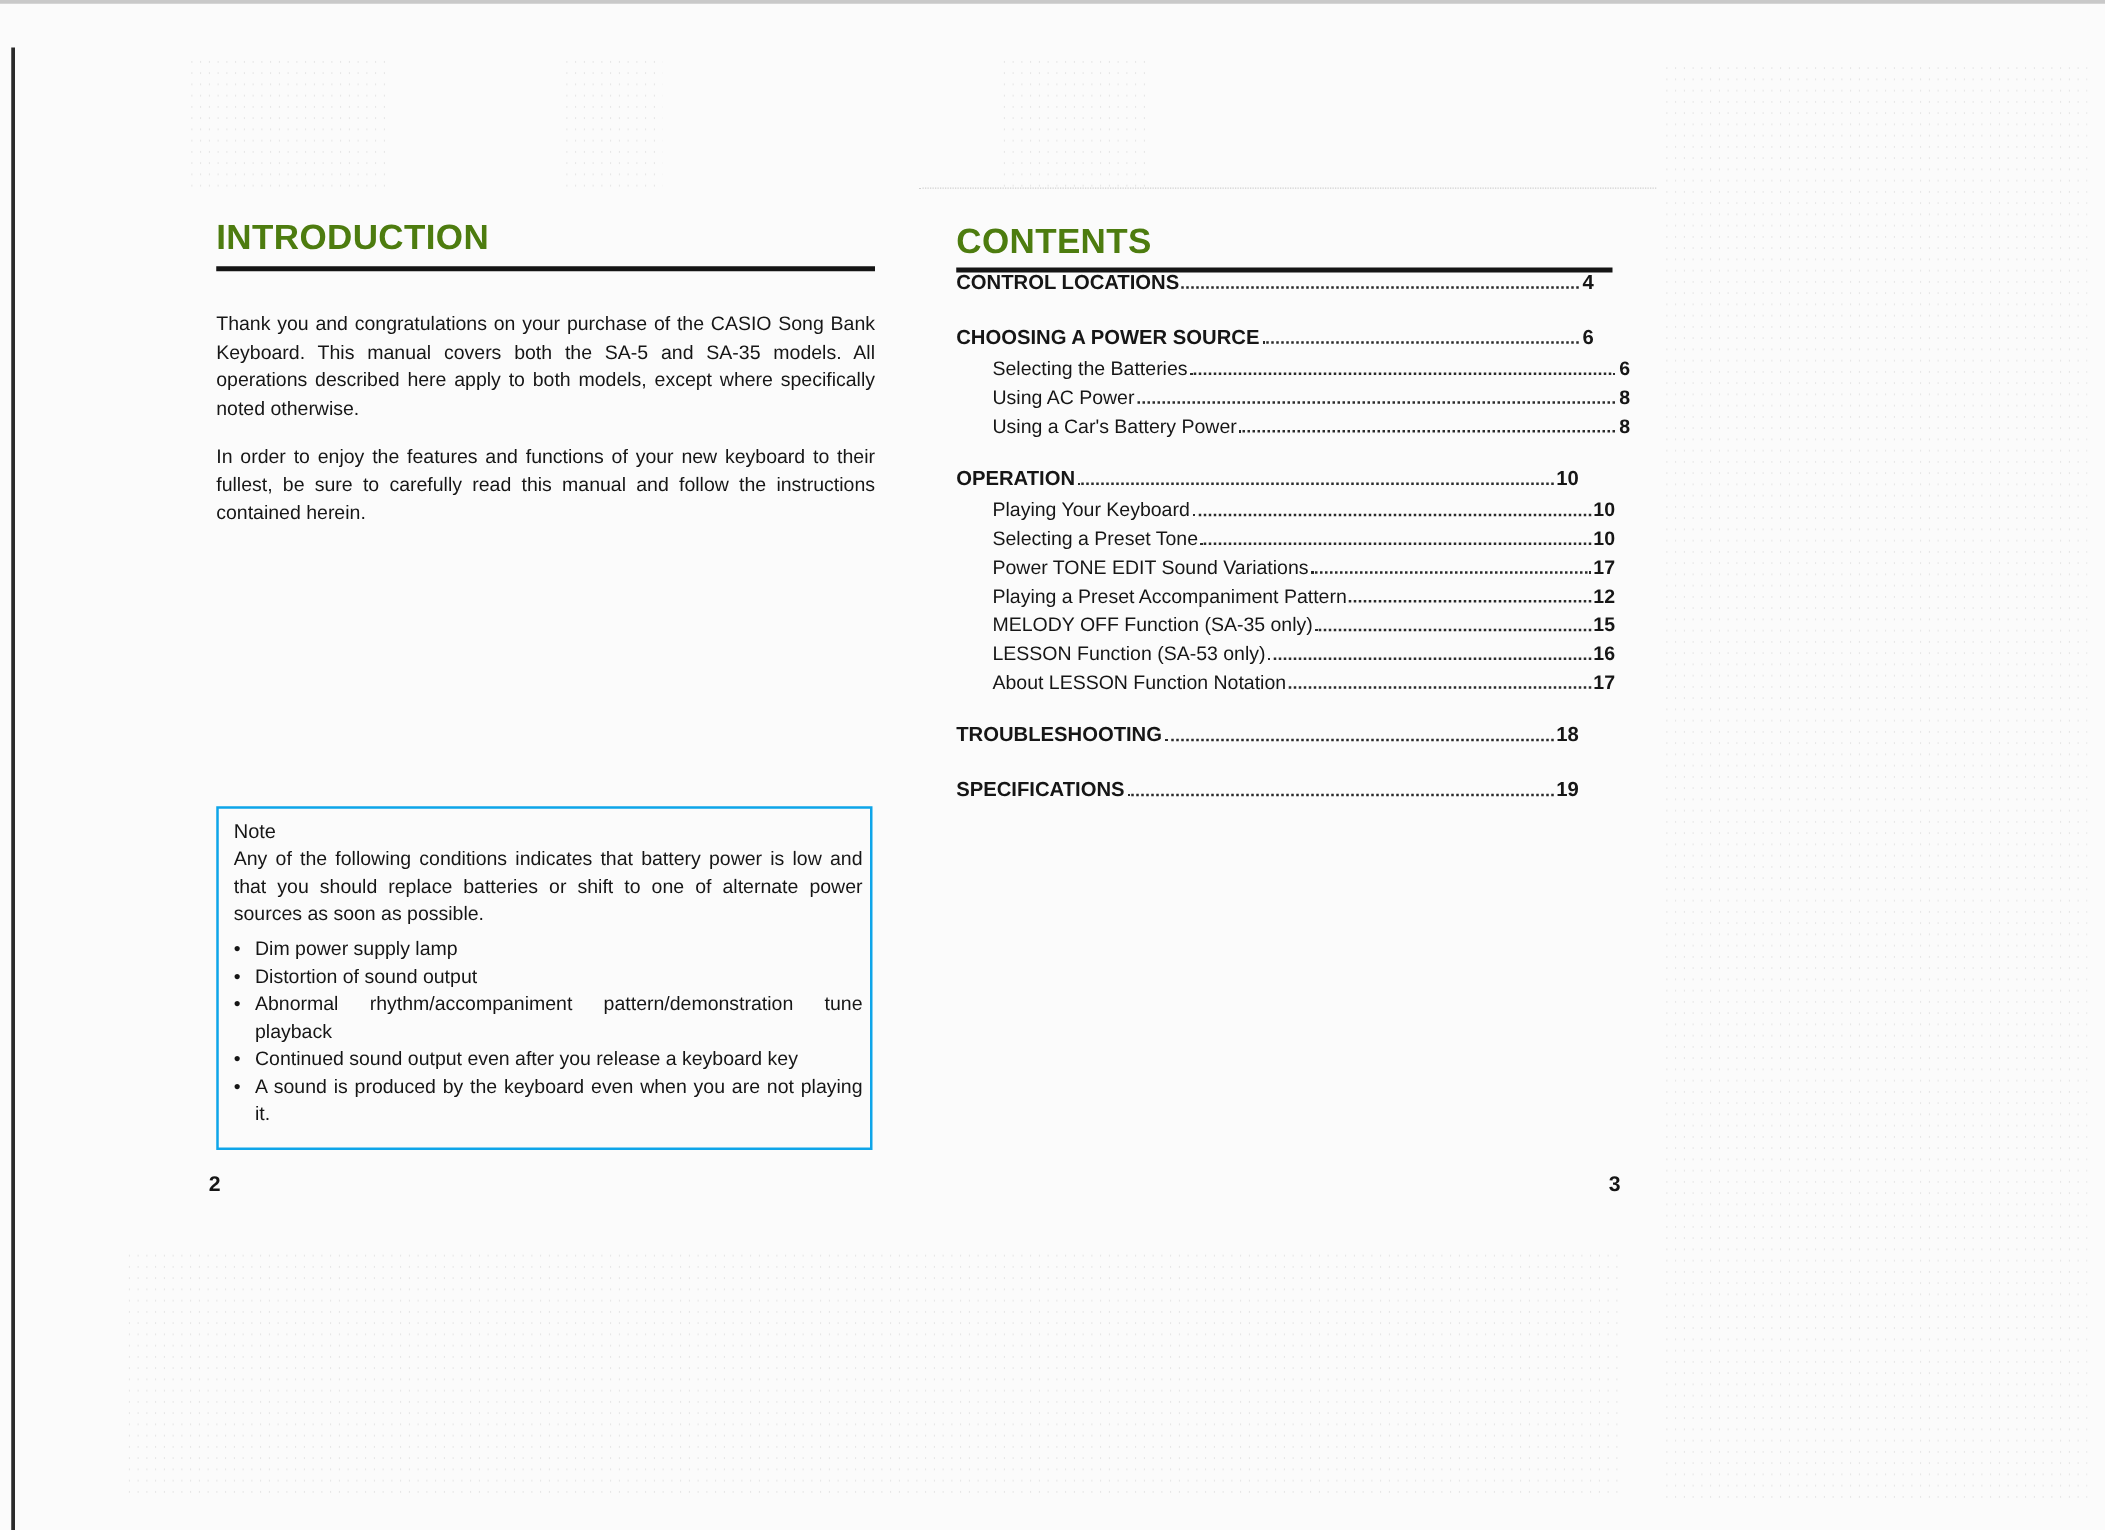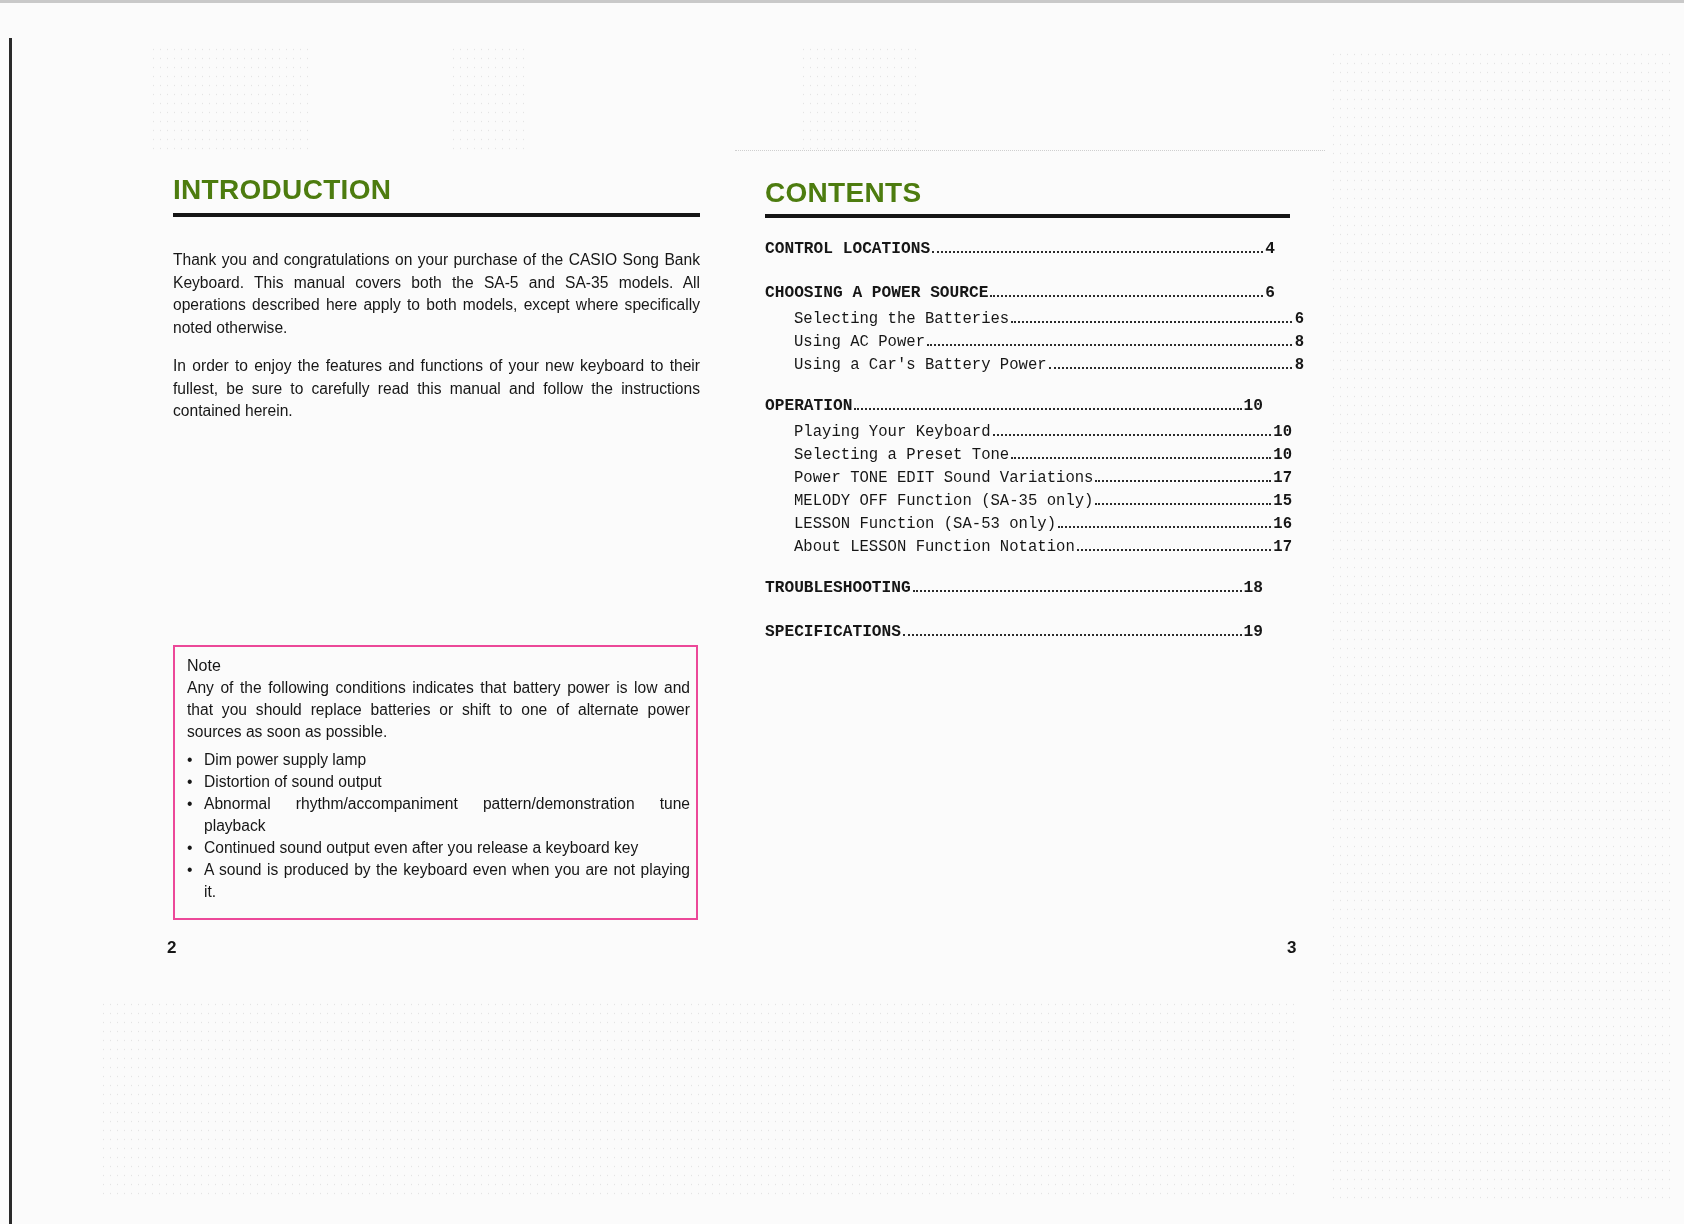--- a/index.html
+++ b/index.html
@@ -12,30 +12,30 @@
   .topbar { position: absolute; left: 0; top: 0; width: 1684px; height: 3px; background: #c9c9c9; }
   .left-edge { position: absolute; left: 9px; top: 38px; width: 3px; height: 1186px; background: #2a2a2a; }
   .speckle { position: absolute; background-image: radial-gradient(#b8b8b8 0.6px, transparent 0.8px); background-size: 7px 9px; opacity: 0.35; }
   .page-shadow { position: absolute; left: 735px; top: 150px; width: 590px; height: 850px; border-top: 1px dotted #cfcfcf; }
 
   .heading { position: absolute; font-weight: bold; font-size: 28px; letter-spacing: 0.3px; color: #4d7c0f; }
   .rule { position: absolute; height: 4px; background: #151515; }
 
   .intro-text { position: absolute; left: 173px; width: 527px; font-size: 15.6px; line-height: 22.5px; text-align: justify; }
 
-  .note-box { position: absolute; left: 173px; top: 645px; width: 525px; height: 275px; border: 2px solid #ec4899; box-sizing: border-box; padding: 8px 6px 8px 12px; font-size: 15.6px; line-height: 22px; }
+  .note-box { position: absolute; left: 173px; top: 645px; width: 525px; height: 275px; border: 2px solid #0ea5e9; box-sizing: border-box; padding: 8px 6px 8px 12px; font-size: 15.6px; line-height: 22px; }
   .note-title { font-size: 16px; }
   .note-body { text-align: justify; }
   .note-list { list-style: none; margin: 6px 0 0 0; padding: 0; }
   .note-list li { position: relative; padding-left: 17px; text-align: justify; }
   .note-list li .bullet { position: absolute; left: 0; top: 0; }
 
   .page-num { position: absolute; font-size: 17px; font-weight: bold; }
 
-  .toc { position: absolute; left: 765px; top: 240px; width: 510px; font-family: Liberation Mono, monospace; }
+  .toc { position: absolute; left: 765px; top: 217px; width: 510px; }
   .toc-group { margin-bottom: 18px; }
   .toc-row { display: flex; align-items: baseline; height: 23px; font-size: 15.6px; }
   .toc-row.main { font-weight: bold; height: 26px; font-size: 16.2px; }
   .toc-row.sub { padding-left: 29px; }
   .toc-row .label { white-space: nowrap; }
   .toc-row .dots { flex: 1; border-bottom: 2px dotted #2a2a2a; margin: 0 2px 4px 2px; height: 0; }
   .toc-row .num { white-space: nowrap; font-weight: bold; min-width: 10px; text-align: right; }
   .toc-row.w-main { width: 510px; }
   .toc-row.w-sub { width: 510px; }
   .toc-row.w-op { width: 498px; }
@@ -120,20 +120,25 @@
       <span class="label">Selecting a Preset Tone</span>
         <span class="dots"></span>
         <span class="num">10</span>
     </div>
     <div class="toc-row sub w-op">
       <span class="label">Power TONE EDIT Sound Variations</span>
         <span class="dots"></span>
         <span class="num">17</span>
     </div>
     <div class="toc-row sub w-op">
+      <span class="label">Playing a Preset Accompaniment Pattern</span>
+        <span class="dots"></span>
+        <span class="num">12</span>
+    </div>
+    <div class="toc-row sub w-op">
       <span class="label">MELODY OFF Function (SA-35 only)</span>
         <span class="dots"></span>
         <span class="num">15</span>
     </div>
     <div class="toc-row sub w-op">
       <span class="label">LESSON Function (SA-53 only)</span>
         <span class="dots"></span>
         <span class="num">16</span>
     </div>
     <div class="toc-row sub w-op">

